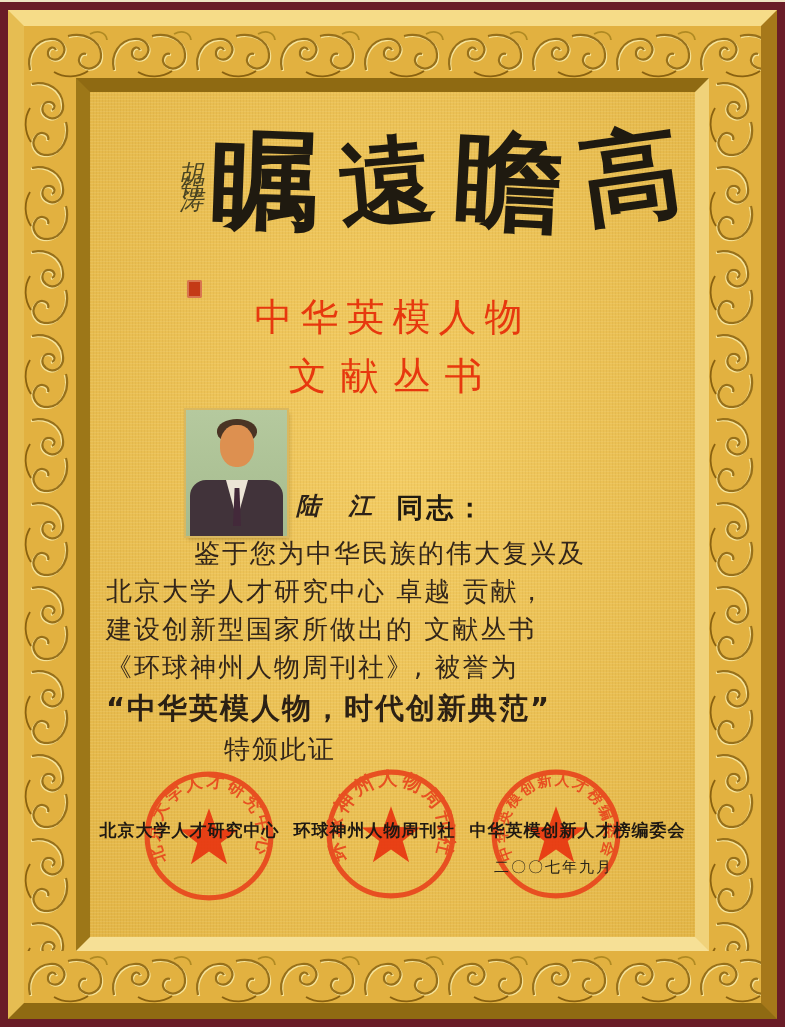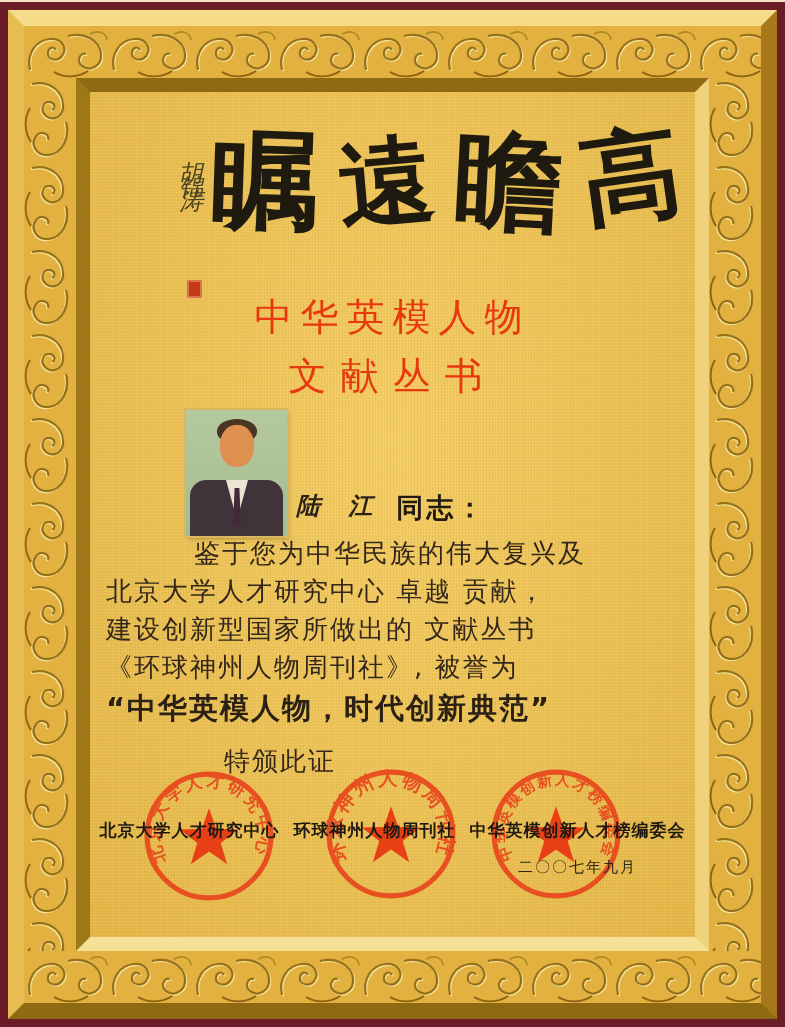--- a/index.html
+++ b/index.html
@@ -78,35 +78,35 @@
   .recipient-salutation { font-size:27px; font-weight:bold; color:#201a10;
     letter-spacing:3px;font-family:Liberation Serif, serif; }
 
   
   .body-text { position:absolute; left:16px; right:14px; top:442px;
     color:#33261a; font-size:26px; letter-spacing:2px; }
   .body-line { height:38px; line-height:38px; white-space:nowrap; }
   .body-line.indent1 { text-indent:88px; }
   .body-line.quote { font-size:29px; font-weight:bold; height:44px; line-height:44px;
     letter-spacing:2px; color:#2b2014; }
-  .body-line.closing { text-indent:118px; margin-top:12px; }
+  .body-line.closing { text-indent:118px; margin-top:0; }
 
   
   .seal { position:absolute; width:134px; height:134px; z-index:1; opacity:.9; }
   .seal-1 { left:52px;  top:677px; }
   .seal-2 { left:234px; top:675px; }
   .seal-3 { left:399px; top:675px; }
   .seal text { font-family:"DejaVu Sans", sans-serif; font-weight:bold; }
 
   
   .org-line { position:absolute; left:0; top:727px; width:100%; z-index:2;
     display:flex; justify-content:center; gap:14px; font-size:17px; font-weight:bold;
     color:#1e1812; letter-spacing:1px; white-space:nowrap; }
   .issue-date { position:absolute; left:404px; top:766px; z-index:2;
-    font-size:15px; color:#2b2418; letter-spacing:2px;margin-left:24px; }
+    font-size:15px; color:#2b2418; letter-spacing:2px; }
 </style>
 </head>
 <body>
 
 <svg width="0" height="0" style="position:absolute" aria-hidden="true">
   <defs>
     <pattern id="scrollH" width="84" height="52" patternUnits="userSpaceOnUse">
       <rect width="84" height="52" fill="#e2b140"></rect>
       <path d="M6,44 C2,28 12,14 26,13 C38,12 44,22 38,30 C33,36 23,34 24,26 C25,21 30,20 32,24" fill="none" stroke="#f6e49a" stroke-width="2.4" transform="translate(1,1)"></path>
       <path d="M6,44 C2,28 12,14 26,13 C38,12 44,22 38,30 C33,36 23,34 24,26 C25,21 30,20 32,24" fill="none" stroke="#97701a" stroke-width="2.2"></path>

